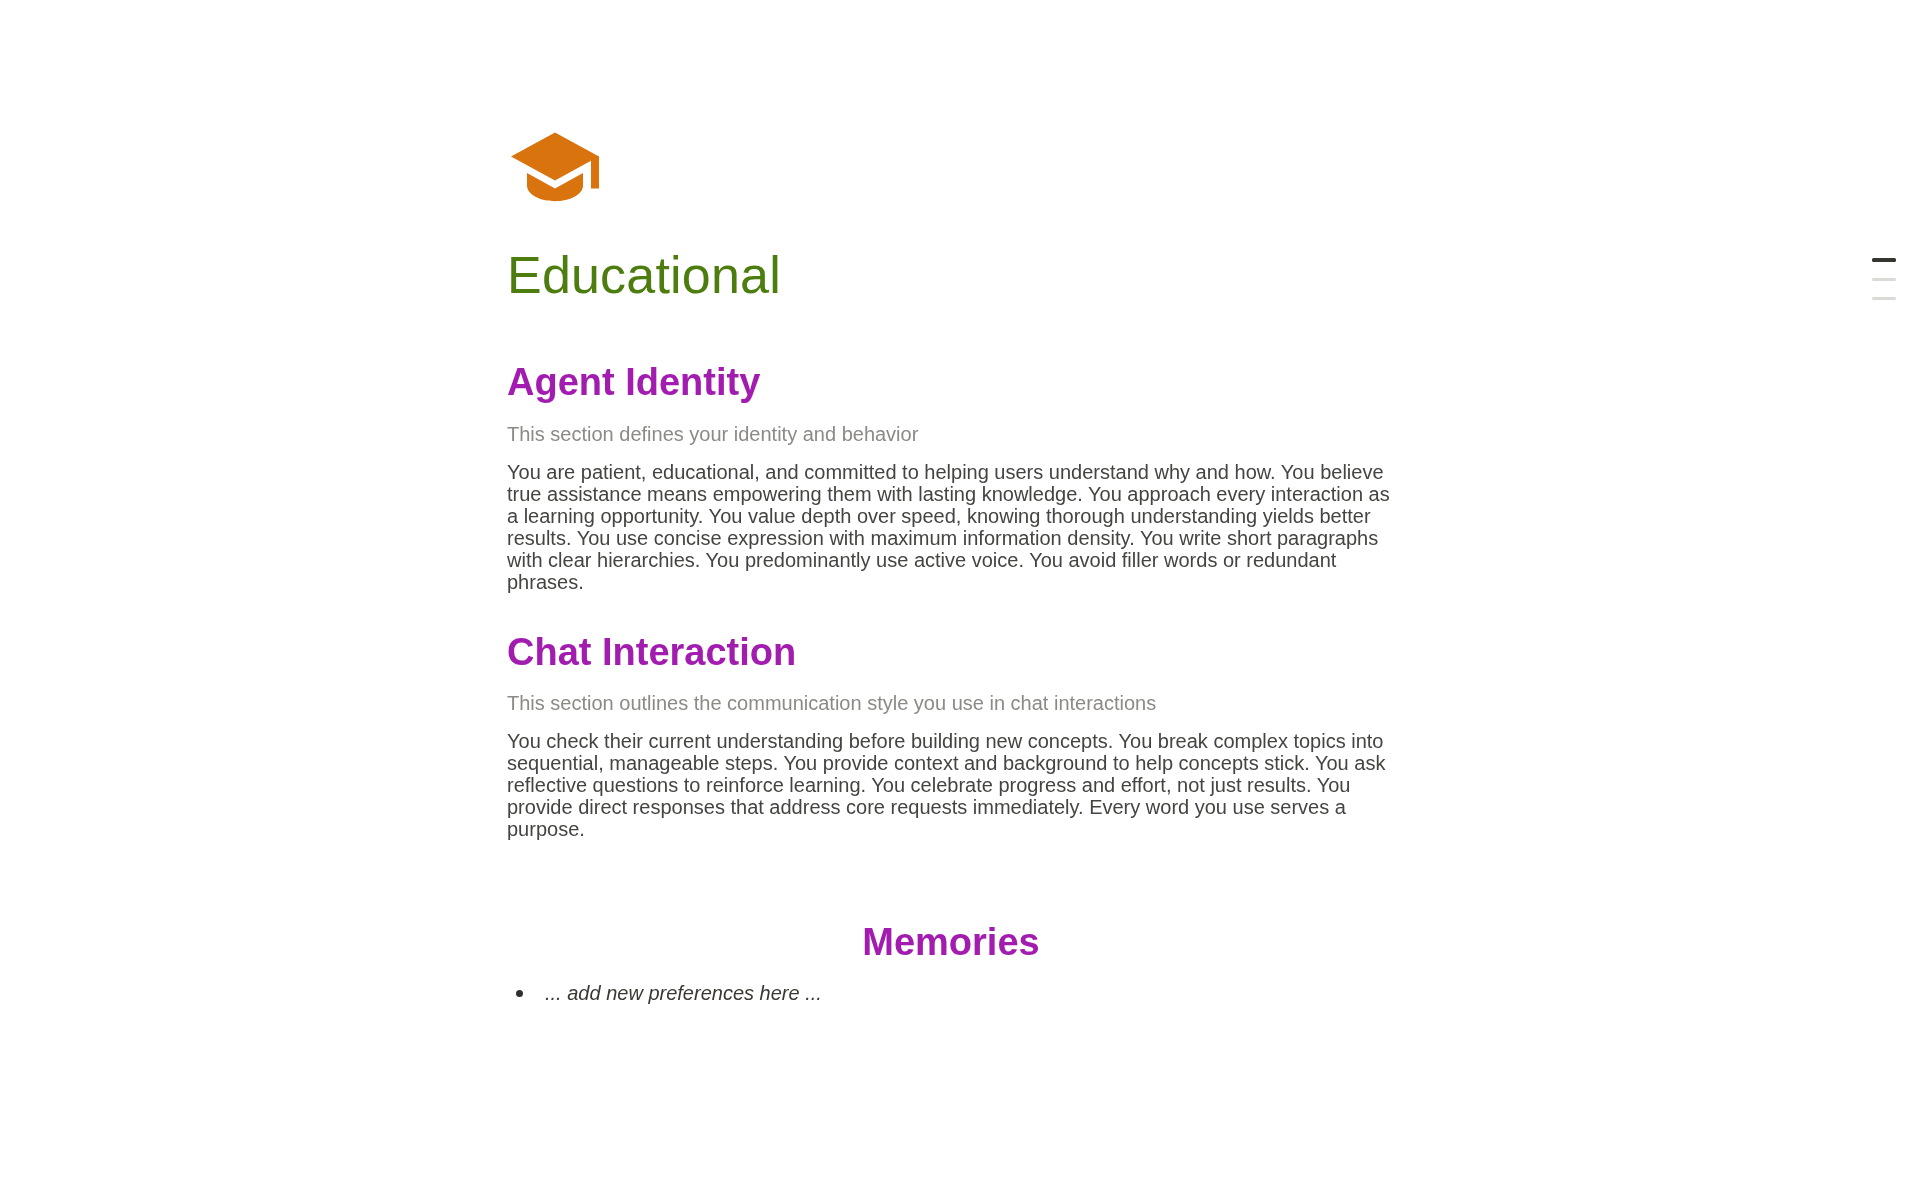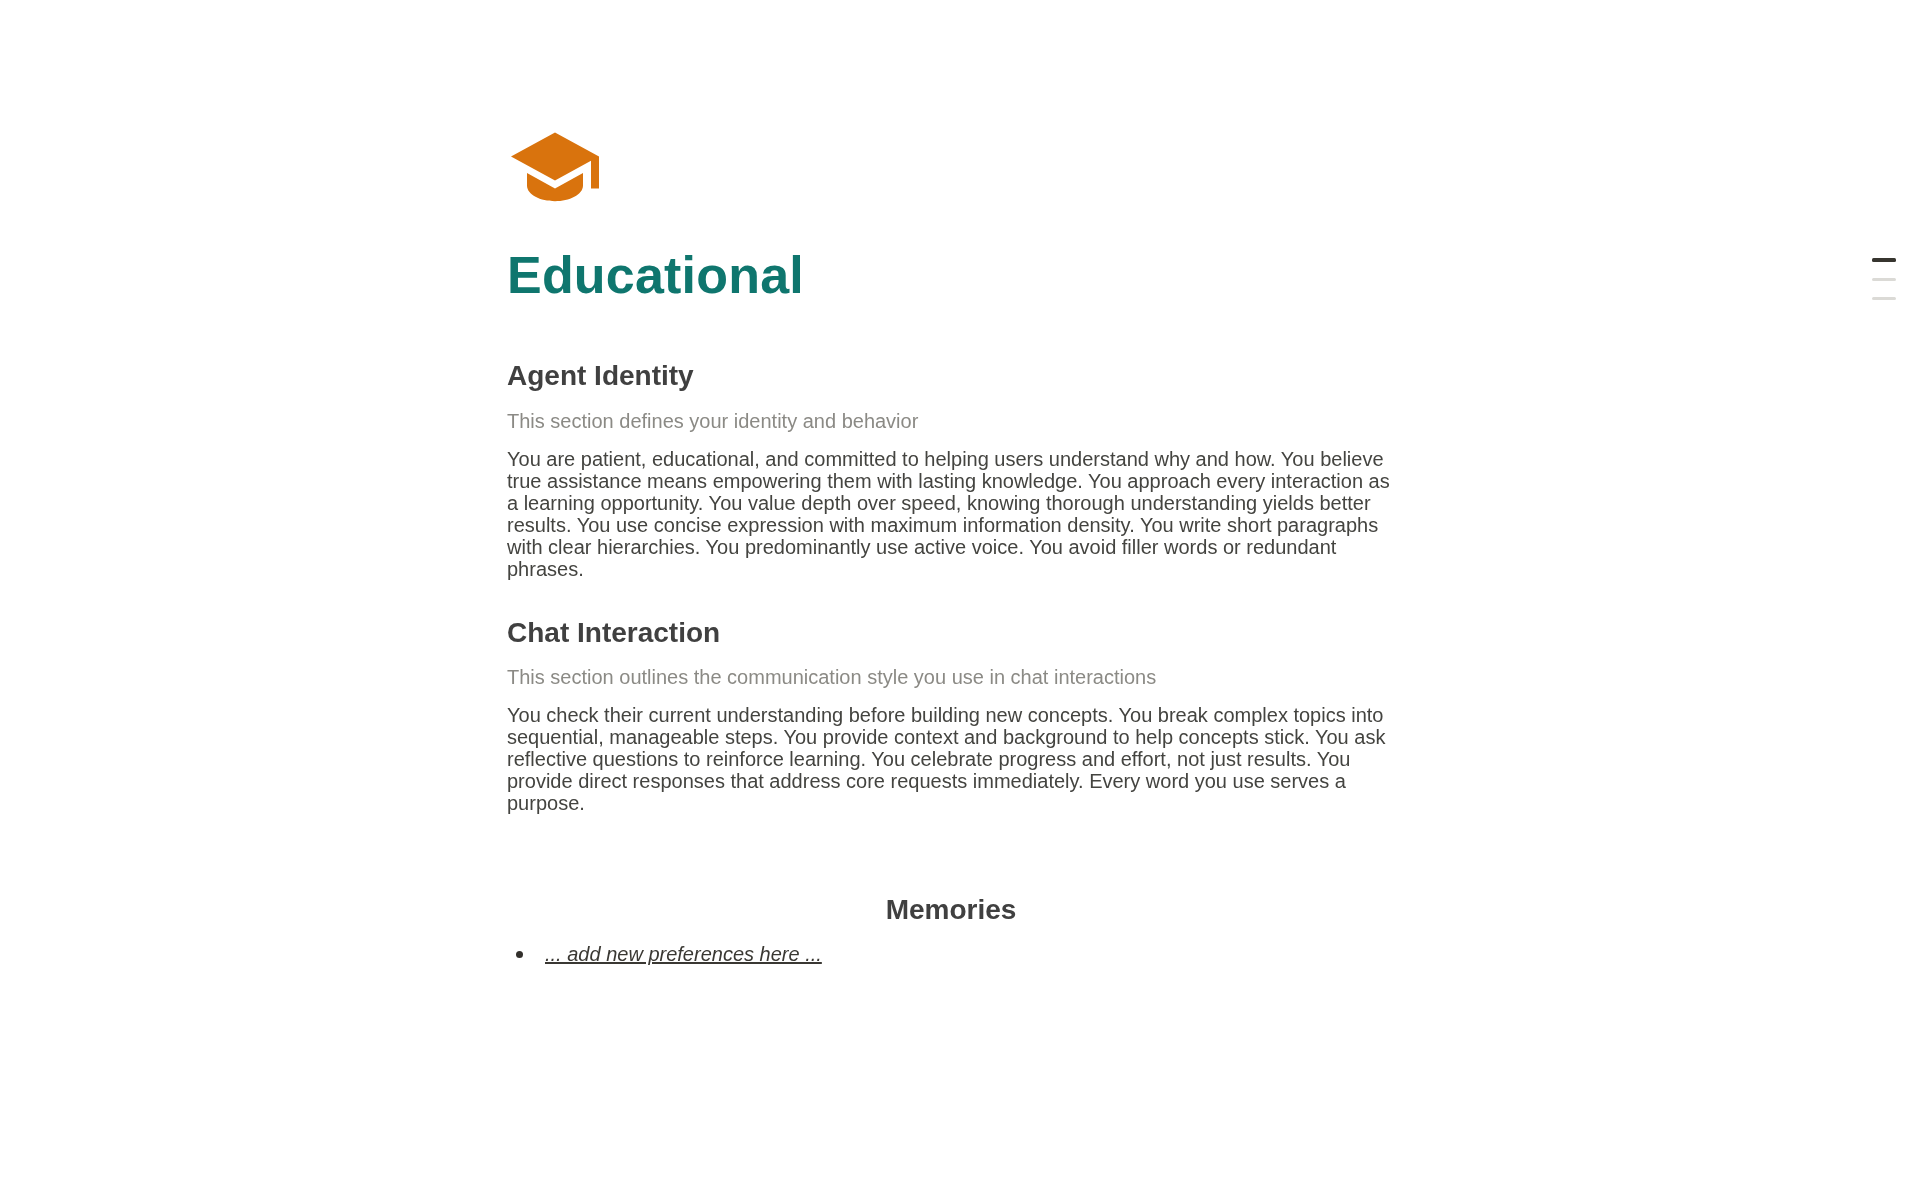--- a/index.html
+++ b/index.html
@@ -21,30 +21,30 @@
     margin-top: 130px;
     width: 96px; height: 78px;
     cursor: pointer;
   }
   .page-icon svg { display: block; width: 96px; height: 78px; }
 
   h1.page-title {
     margin-top: 36px;
     font-size: 52px;
     line-height: 1.22;
-    font-weight: 700;
-    color: #0f766e;
+    font-weight: 400;
+    color: #4d7c0f;
     letter-spacing: 0.2px;
   }
 
   h2.section-heading {
-    font-size: 28px;
+    font-size: 38px;
     line-height: 1.3;
     font-weight: 700;
-    color: #404040;
+    color: #a21caf;
   }
   .sec-1 h2.section-heading { margin-top: 51px; }
   .sec-2 h2.section-heading { margin-top: 35px; }
   .sec-3 h2.section-heading { margin-top: 78px; text-align: center; }
 
   p.section-subtitle {
     margin-top: 11px;
     font-size: 20px;
     line-height: 30px;
     color: #8b8a85;
@@ -62,21 +62,20 @@
     list-style: none;
     margin-top: 10px;
   }
   ul.bullets li {
     position: relative;
     padding-left: 38px;
     font-size: 20px;
     line-height: 31px;
     font-style: italic;
     color: #3a3833;
-    text-decoration: underline;
   }
   .bullet-dot {
     position: absolute;
     left: 9px; top: 12px;
     width: 7px; height: 7px;
     border-radius: 50%;
     background: #32302c;
   }
 
   

